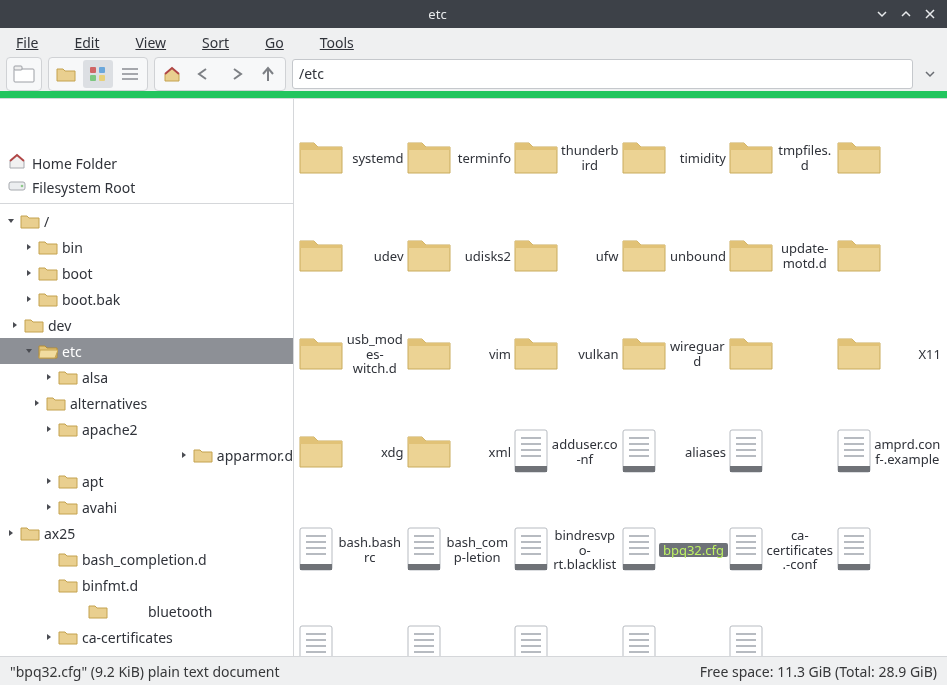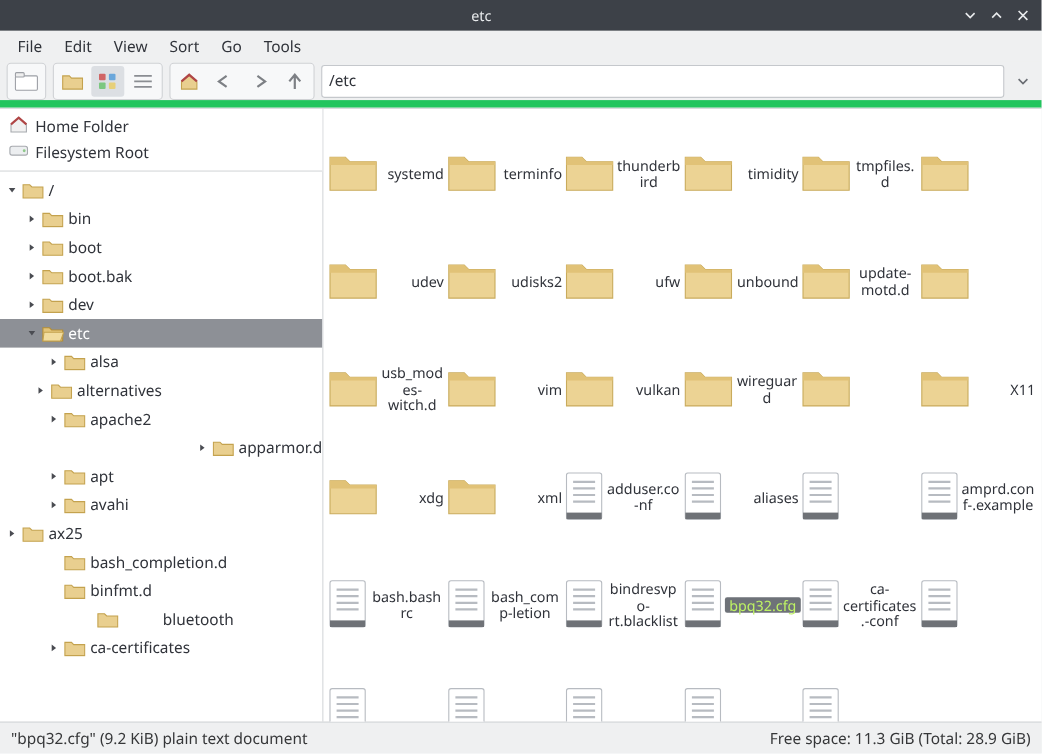--- a/index.html
+++ b/index.html
@@ -6,37 +6,37 @@
   html, body { height: 100%; }
   body { background: #f0f1f2; width: 947px; height: 685px; overflow: hidden; color: #30333a; }
 
   
   .titlebar { height: 28px; background: #3d4148; color: #e8eaec; display: flex; align-items: center; padding: 0 8px; font-size: 13px; }
   .titlebar .title { flex: 1; text-align: center; }
   .title-btn { width: 18px; height: 18px; margin-left: 6px; display: inline-flex; align-items: center; justify-content: center; cursor: pointer; }
   .title-btn svg { width: 12px; height: 12px; }
 
   
-  .menubar { height: 28px; background: #eff0f1; display: flex; align-items: center; padding: 0 6px; font-size: 14px; gap: 0; }
+  .menubar { height: 28px; background: #eff0f1; display: flex; align-items: center; padding: 0 6px; font-size: 14px; gap: 16px; text-decoration: underline; }
   .menubar .menu-item { padding: 4px 10px; cursor: pointer; }
 
   
   .toolbar { height: 42px; background: #eff0f1; display: flex; align-items: center; padding: 4px 6px; gap: 6px; border-bottom: 7px solid #22c55e; }
   .tool-group { display: flex; align-items: center; border: 1px solid #d0d2d5; border-radius: 4px; background: #f7f8f9; padding: 2px; gap: 2px; }
   .tool-btn { width: 30px; height: 28px; display: flex; align-items: center; justify-content: center; border-radius: 3px; cursor: pointer; }
   .tool-btn.active { background: #dcdfe3; }
   .path-bar { flex: 1; height: 30px; border: 1px solid #c5c8cc; border-radius: 3px; background: #ffffff; display: flex; align-items: center; padding: 0 6px; font-size: 14px; }
   .history-dd { width: 22px; height: 30px; display: flex; align-items: center; justify-content: center; cursor: pointer; }
 
   
   .workspace { height: 558px; display: flex; background: #ffffff; border-top: 1px solid #d5d7da; }
 
   
   .sidebar { width: 294px; border-right: 1px solid #d5d7da; display: flex; flex-direction: column; }
-  .places { border-bottom: 1px solid #d5d7da; padding: 4px 0; background: #fff; }
+  .places { border-bottom: 1px solid #d5d7da; padding: 4px 0; background: #fff; margin-top: 48px; }
   .place-row { display: flex; align-items: center; gap: 6px; padding: 2px 8px; font-size: 14px; cursor: pointer; height: 24px; }
   .tree { flex: 1; overflow: auto; padding: 4px 0; font-size: 14px; }
   .tree-row { display: flex; align-items: center; height: 26px; cursor: pointer; padding-left: 4px; }
   .tree-row.sel { background: #8d9096; color: #ffffff; }
   .twisty { width: 14px; height: 14px; display: inline-flex; align-items: center; justify-content: center; margin-right: 2px; }
   .twisty svg { width: 8px; height: 8px; }
   .folder-icon { width: 20px; height: 16px; display: inline-flex; align-items: center; justify-content: center; margin-right: 4px; }
 
   
   .filepane { flex: 1; overflow: hidden; position: relative; }
@@ -224,21 +224,21 @@
                 <path d="M2 1 L6 4 L2 7" fill="#4a4c52"></path>
               </svg>
             </span>
             <span class="folder-icon">
               <svg width="20" height="16" viewBox="0 0 20 16">
                 <path d="M1 3 L7 3 L9 5 L19 5 L19 15 L1 15 Z" fill="#e9cf8f" stroke="#c4a24e"></path>
               </svg>
             </span>
             <span>boot.bak</span>
           </div>
-          <div class="tree-row" style="padding-left: 22px;">
+          <div class="tree-row" style="padding-left: 8px;">
             <span class="twisty">
               <svg viewBox="0 0 8 8">
                 <path d="M2 1 L6 4 L2 7" fill="#4a4c52"></path>
               </svg>
             </span>
             <span class="folder-icon">
               <svg width="20" height="16" viewBox="0 0 20 16">
                 <path d="M1 3 L7 3 L9 5 L19 5 L19 15 L1 15 Z" fill="#e9cf8f" stroke="#c4a24e"></path>
               </svg>
             </span>

